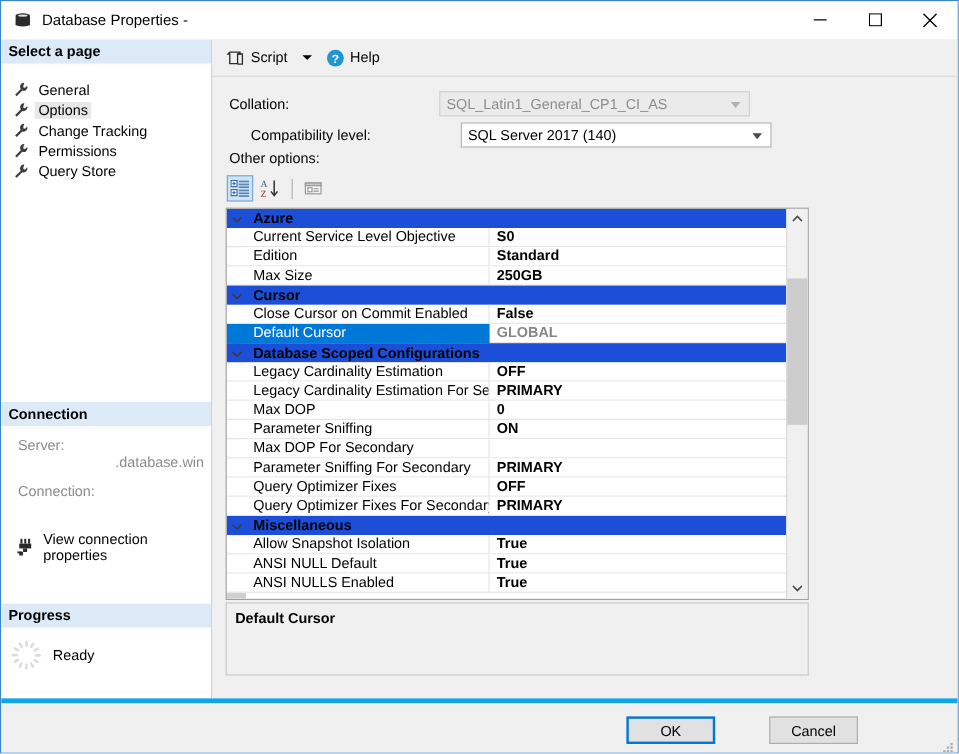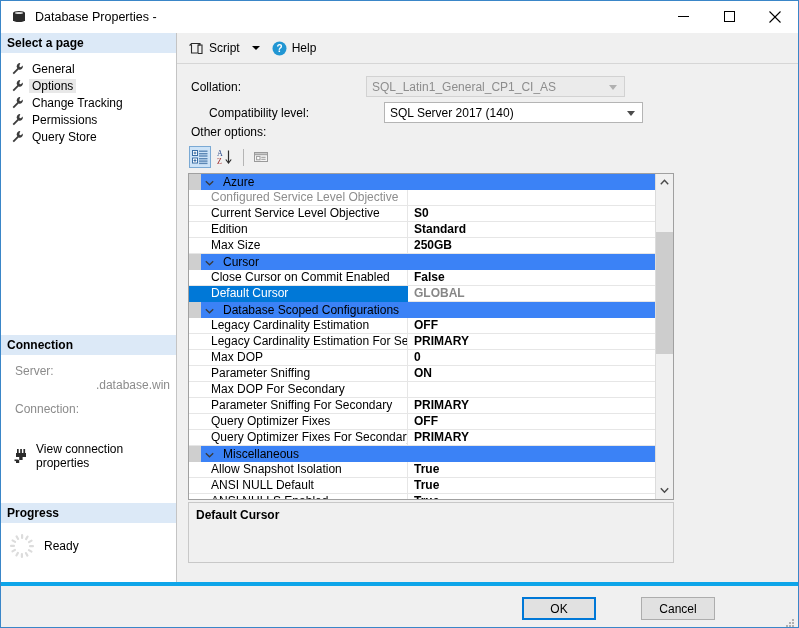--- a/index.html
+++ b/index.html
@@ -101,21 +101,21 @@
   }
   .pane-header {
     background: #dce9f7;
     font-weight: bold;
     font-size: 12px;
     padding: 3px 0 3px 6px;
     color: #000;
     border-bottom: 1px solid #ffffff;
   }
   .page-list {
-    padding-top: 6px;
+    padding-top: 12px;
   }
   .page-item {
     display: flex;
     align-items: center;
     height: 17px;
     padding-left: 10px;
     font-size: 12px;
   }
   .page-item .lbl {
     padding: 0 3px;
@@ -320,23 +320,22 @@
   }
   .grow {
     position: relative;
     height: 16px;
     display: flex;
     align-items: center;
     box-sizing: border-box;
     font-size: 12px;
   }
   .grow.cat {
-    background: #3b82f6;
-    font-weight: normal;
-    margin-left: 12px;
+    background: #1d4ed8;
+    font-weight: bold;
   }
   .grow.cat .cat-name { padding-left: 22px; }
   .grow.cat .expander {
     position: absolute;
     left: 3px; top: 3px;
     width: 11px; height: 11px;
     display: flex; align-items: center; justify-content: center;
   }
   .grow.prop {
     border-bottom: 1px solid #e6e6e6;
@@ -640,24 +639,20 @@
           <div class="grid-gutter"></div>
           <div class="grid-scroll" id="grid-rows">
               <div class="grow cat">
                 <span class="expander">
                   <svg width="9" height="6" viewBox="0 0 9 6">
                     <path d="M0.8 1.2 L4.5 4.8 L8.2 1.2" fill="none" stroke="#3a3a3a" stroke-width="1.3"></path>
                   </svg>
                 </span>
                 <span class="cat-name">Azure</span>
               </div>
-              <div class="grow prop dim">
-                <span class="pname">Configured Service Level Objective</span>
-                <span class="pval"></span>
-              </div>
               <div class="grow prop">
                 <span class="pname">Current Service Level Objective</span>
                 <span class="pval">S0</span>
               </div>
               <div class="grow prop">
                 <span class="pname">Edition</span>
                 <span class="pval">Standard</span>
               </div>
               <div class="grow prop">
                 <span class="pname">Max Size</span>

